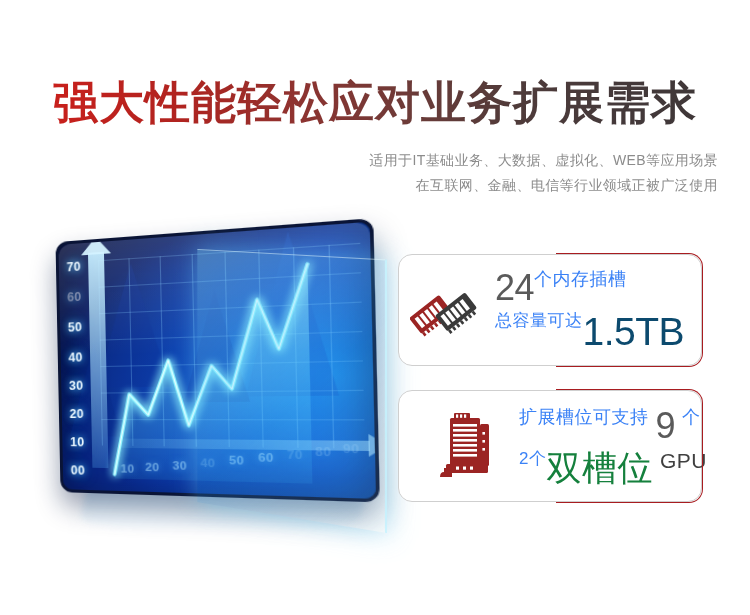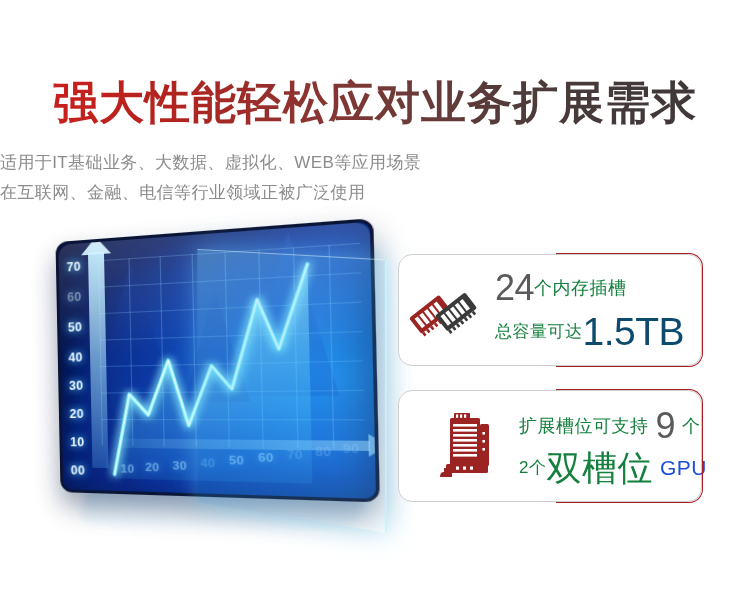--- a/index.html
+++ b/index.html
@@ -34,24 +34,24 @@
         #44393a 88%,
         #3f3738 100%);
     -webkit-background-clip: text;
     background-clip: text;
     color: transparent;
     -webkit-text-fill-color: transparent;
     display: inline-block;
   }
   #subtitle {
     margin-top: 22px;
-    text-align: left;
+    text-align: right;
     padding-right: 32px;
     color: #8c8c8c;
-    font-size: 17px;
+    font-size: 14px;
     line-height: 1.75;
     letter-spacing: 0.4px;
   }
   #subtitle div { white-space: nowrap; }
 
   
   #content {
     position: absolute;
     top: 236px;
     left: 0;
@@ -227,45 +227,45 @@
     display: flex;
     align-items: center;
     justify-content: center;
   }
   .card-text {
     flex: 1 1 auto;
     padding-right: 14px;
   }
   .card-line {
     display: flex;
-    align-items: center;
+    align-items: flex-start;
     white-space: nowrap;
     line-height: 1;
   }
   .card-line.l1 { margin-bottom: 6px; }
   .big-num {
     font-size: 36px;
     color: #5a5a5a;
     letter-spacing: -0.5px;
   }
   .big-num.lighter { color: #0c4a6e; font-size: 39px; }
   .big-cn {
     font-size: 35px;
     color: #15803d;
     letter-spacing: 0.5px;
   }
   .small-t {
     font-size: 18px;
-    color: #15803d;
+    color: #3b82f6;
     letter-spacing: 0.5px;
   }
   .small-t.tight { font-size: 17px; }
   .mid-t {
     font-size: 21px;
-    color: #1d4ed8;
+    color: #404040;
     letter-spacing: 0.5px;
   }
   .sp { display: inline-block; width: 7px; }
 </style>
 </head>
 <body>
 
 <div id="header">
   <div id="main-title">强大性能轻松应对业务扩展需求</div>
   <div id="subtitle">

